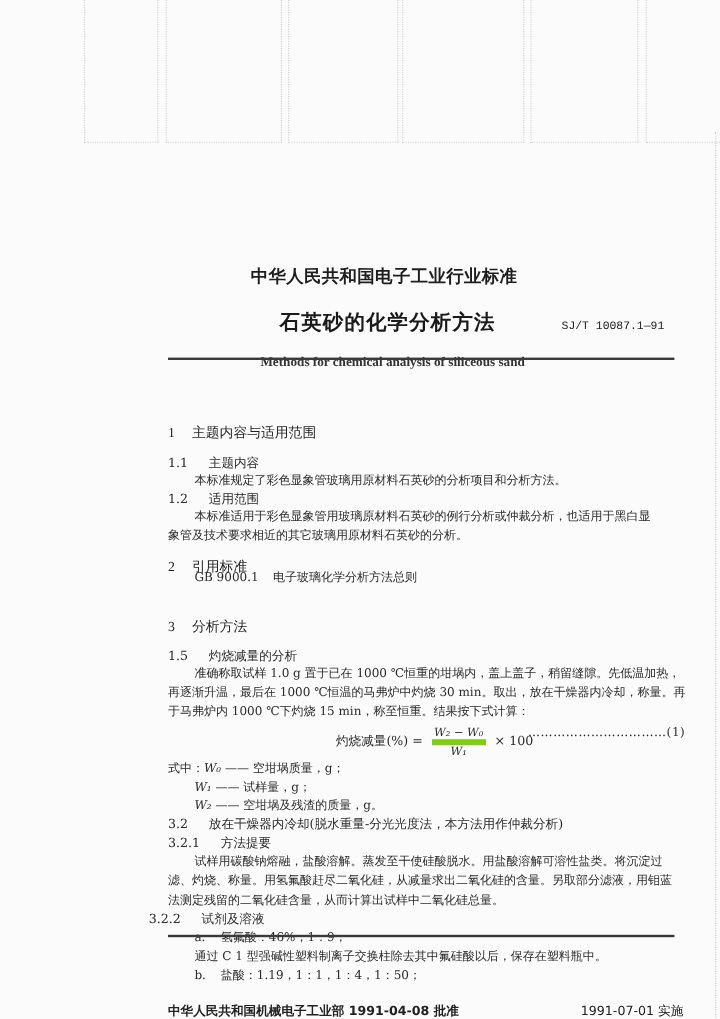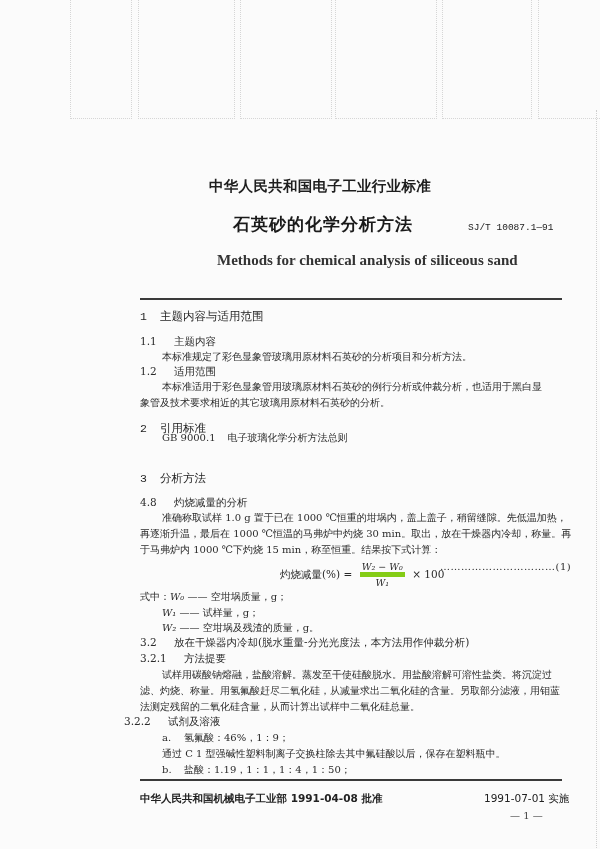--- a/index.html
+++ b/index.html
@@ -11,30 +11,30 @@
   }
   .bleed { position: absolute; top: 0; left: 70px; width: 530px; height: 120px; }
   .bleed .box {
     position: absolute; top: 0; height: 118px;
     border: 1px dotted #d6d6d6; border-top: none;
   }
   .edge-right {
     position: absolute; top: 110px; right: 2px; width: 1px; height: 740px;
     border-left: 1px dotted #cfcfcf;
   }
-  .abs { position: absolute; white-space: nowrap; }
+  .abs { position: absolute; white-space: nowrap; margin-top: 44px; }
   .header-std { top: 177px; left: 209px; font-size: 14.5px; font-weight: bold; font-family: "DejaVu Sans", sans-serif; letter-spacing: 0.3px; color: #1e1e1e; }
   .title { top: 213px; left: 233px; font-size: 17px; font-family: "DejaVu Sans", sans-serif; font-weight: bold; letter-spacing: 1px; color: #1a1a1a; }
   .std-code { top: 222px; left: 468px; font-size: 9.5px; font-family: "Liberation Mono", monospace; color: #222; }
-  .en-title { top: 252px; left: 217px; font-size: 15px; font-family: "Liberation Serif", serif; font-weight: bold; color: #333; }
+  .en-title { top: 252px; left: 217px; font-size: 11px; font-family: "Liberation Serif", serif; font-weight: bold; color: #333; }
   .rule { position: absolute; left: 140px; width: 422px; height: 1.5px; background: #3a3a3a; }
   .rule.top { top: 298px; }
   .rule.bottom { top: 779px; }
   .body-text { font-size: 10px; line-height: 15px; color: #2b2b2b; }
-  .h1 { font-size: 11.5px; font-family: Liberation Mono, monospace; color: #1f1f1f; }
+  .h1 { font-size: 11.5px; font-family: Liberation Serif, serif; color: #1f1f1f; }
   .h2 { font-size: 10.5px; color: #2a2a2a; }
   .num { display: inline-block; min-width: 20px; }
   .num2 { display: inline-block; min-width: 34px; }
   .num3 { display: inline-block; min-width: 44px; }
   .formula { top: 561px; left: 280px; font-size: 10.5px; }
   .frac { display: inline-block; vertical-align: middle; text-align: center; margin: 0 4px; font-style: italic; }
   .frac .n { display: block; border-bottom: 5px solid #84cc16; padding: 0 2px; font-size: 9.5px; }
   .frac .d { display: block; font-size: 9.5px; }
   .eqref { top: 561px; left: 440px; font-size: 10px; letter-spacing: 0.5px; }
   .footer-left { top: 792px; left: 140px; font-size: 10.5px; font-family: "DejaVu Sans", sans-serif; font-weight: bold; color: #222; }
@@ -79,21 +79,21 @@
   <span class="num">2</span><span>引用标准</span>
 </div>
 <div class="abs body-text" style="top:430px;left:162px">
   <span style="margin-right:12px">GB 9000.1</span><span>电子玻璃化学分析方法总则</span>
 </div>
 
 <div class="abs h1" style="top:471px;left:140px">
   <span class="num">3</span><span>分析方法</span>
 </div>
 <div class="abs h2" style="top:496px;left:140px">
-  <span class="num2">4.8</span><span>灼烧减量的分析</span>
+  <span class="num2">1.5</span><span>灼烧减量的分析</span>
 </div>
 <div class="abs body-text" style="top:510px;left:162px">准确称取试样 1.0 g 置于已在 1000 ℃恒重的坩埚内，盖上盖子，稍留缝隙。先低温加热，</div>
 <div class="abs body-text" style="top:526px;left:140px">再逐渐升温，最后在 1000 ℃恒温的马弗炉中灼烧 30 min。取出，放在干燥器内冷却，称量。再</div>
 <div class="abs body-text" style="top:542px;left:140px">于马弗炉内 1000 ℃下灼烧 15 min，称至恒重。结果按下式计算：</div>
 
 <div class="abs formula">
   <span>灼烧减量(%) =</span>
   <span class="frac">
     <span class="n">W₂ − W₀</span>
     <span class="d">W₁</span>

